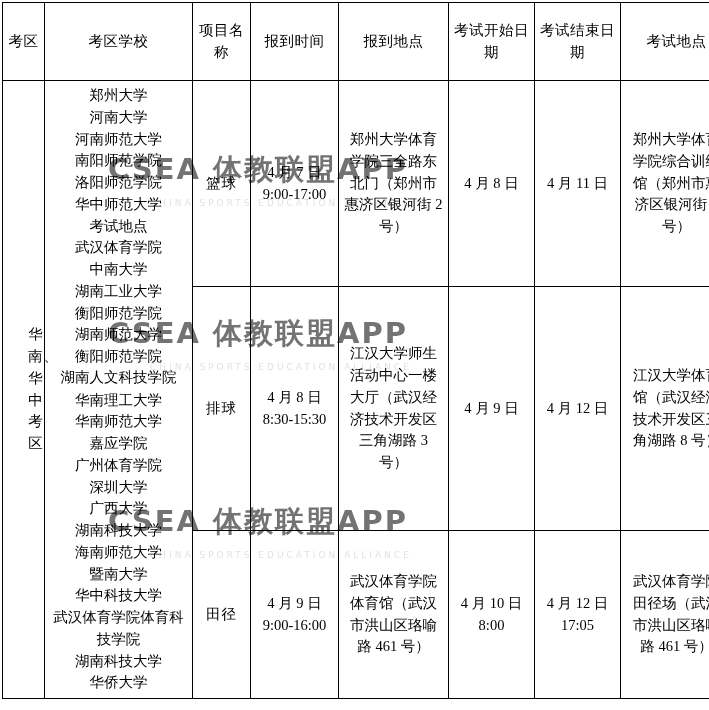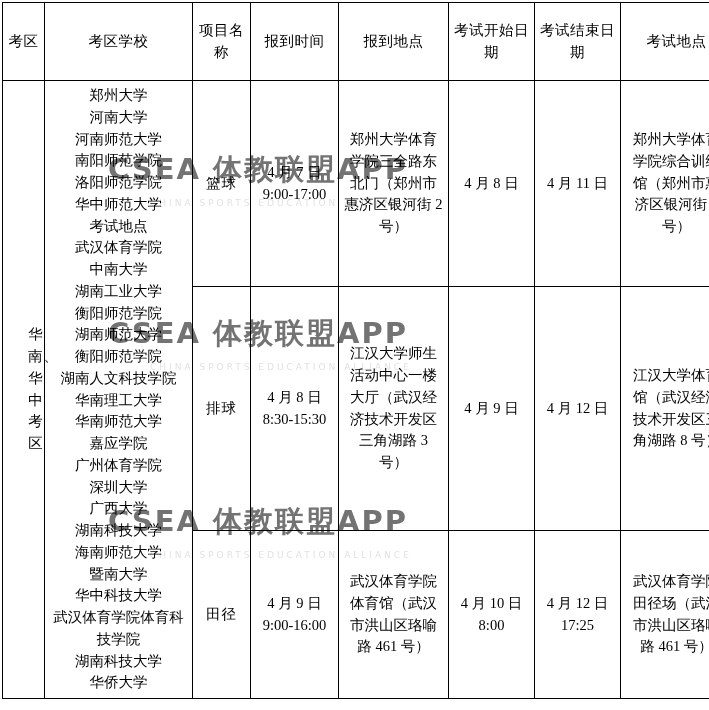--- a/index.html
+++ b/index.html
@@ -169,21 +169,21 @@
           <div>南阳师范学院</div>
           <div>洛阳师范学院</div>
           <div>华中师范大学</div>
           <div>考试地点</div>
           <div>武汉体育学院</div>
           <div>中南大学</div>
           <div>湖南工业大学</div>
           <div>衡阳师范学院</div>
           <div>湖南师范大学</div>
           <div>衡阳师范学院</div>
-          <div style="white-space:normal;">湖南人文科技学院</div>
+          <div style="white-space:normal;font-family:Liberation Mono, monospace;">湖南人文科技学院</div>
           <div>华南理工大学</div>
           <div>华南师范大学</div>
           <div>嘉应学院</div>
           <div>广州体育学院</div>
           <div>深圳大学</div>
           <div>广西大学</div>
           <div>湖南科技大学</div>
           <div>海南师范大学</div>
           <div>暨南大学</div>
           <div>华中科技大学</div>
@@ -204,18 +204,18 @@
         <td class="cell-text">江汉大学师生活动中心一楼大厅（武汉经济技术开发区三角湖路 3 号）</td>
         <td class="cell-center">4 月 9 日</td>
         <td class="cell-center">4 月 12 日</td>
         <td class="cell-text">江汉大学体育馆（武汉经济技术开发区三角湖路 8 号）</td>
       </tr>
       <tr>
         <td class="cell-project">田径</td>
         <td class="cell-center">4 月 9 日 9:00-16:00</td>
         <td class="cell-text">武汉体育学院体育馆（武汉市洪山区珞喻路 461 号）</td>
         <td class="cell-center">4 月 10 日 8:00</td>
-        <td class="cell-center">4 月 12 日 17:25</td>
+        <td class="cell-center">4 月 12 日 17:05</td>
         <td class="cell-text">武汉体育学院田径场（武汉市洪山区珞喻路 461 号）</td>
       </tr>
     </tbody>
   </table>
 </div>
 
 </body></html>

